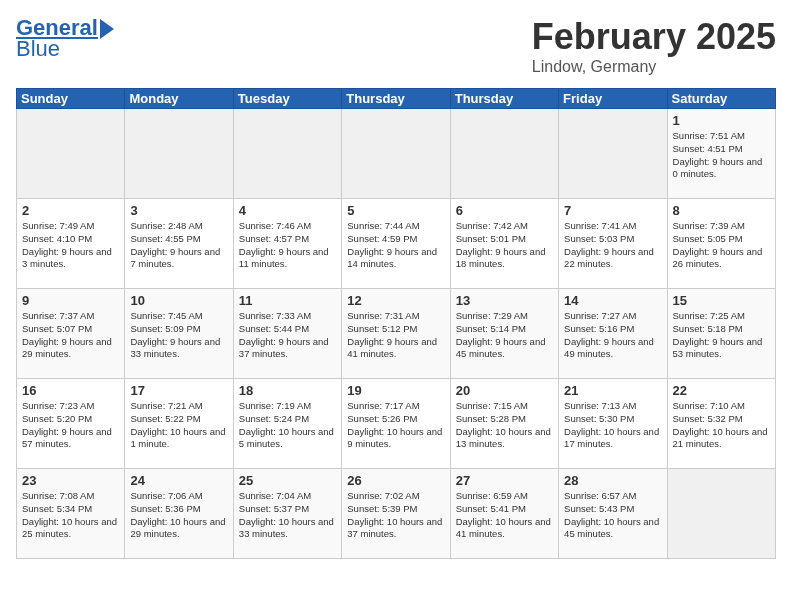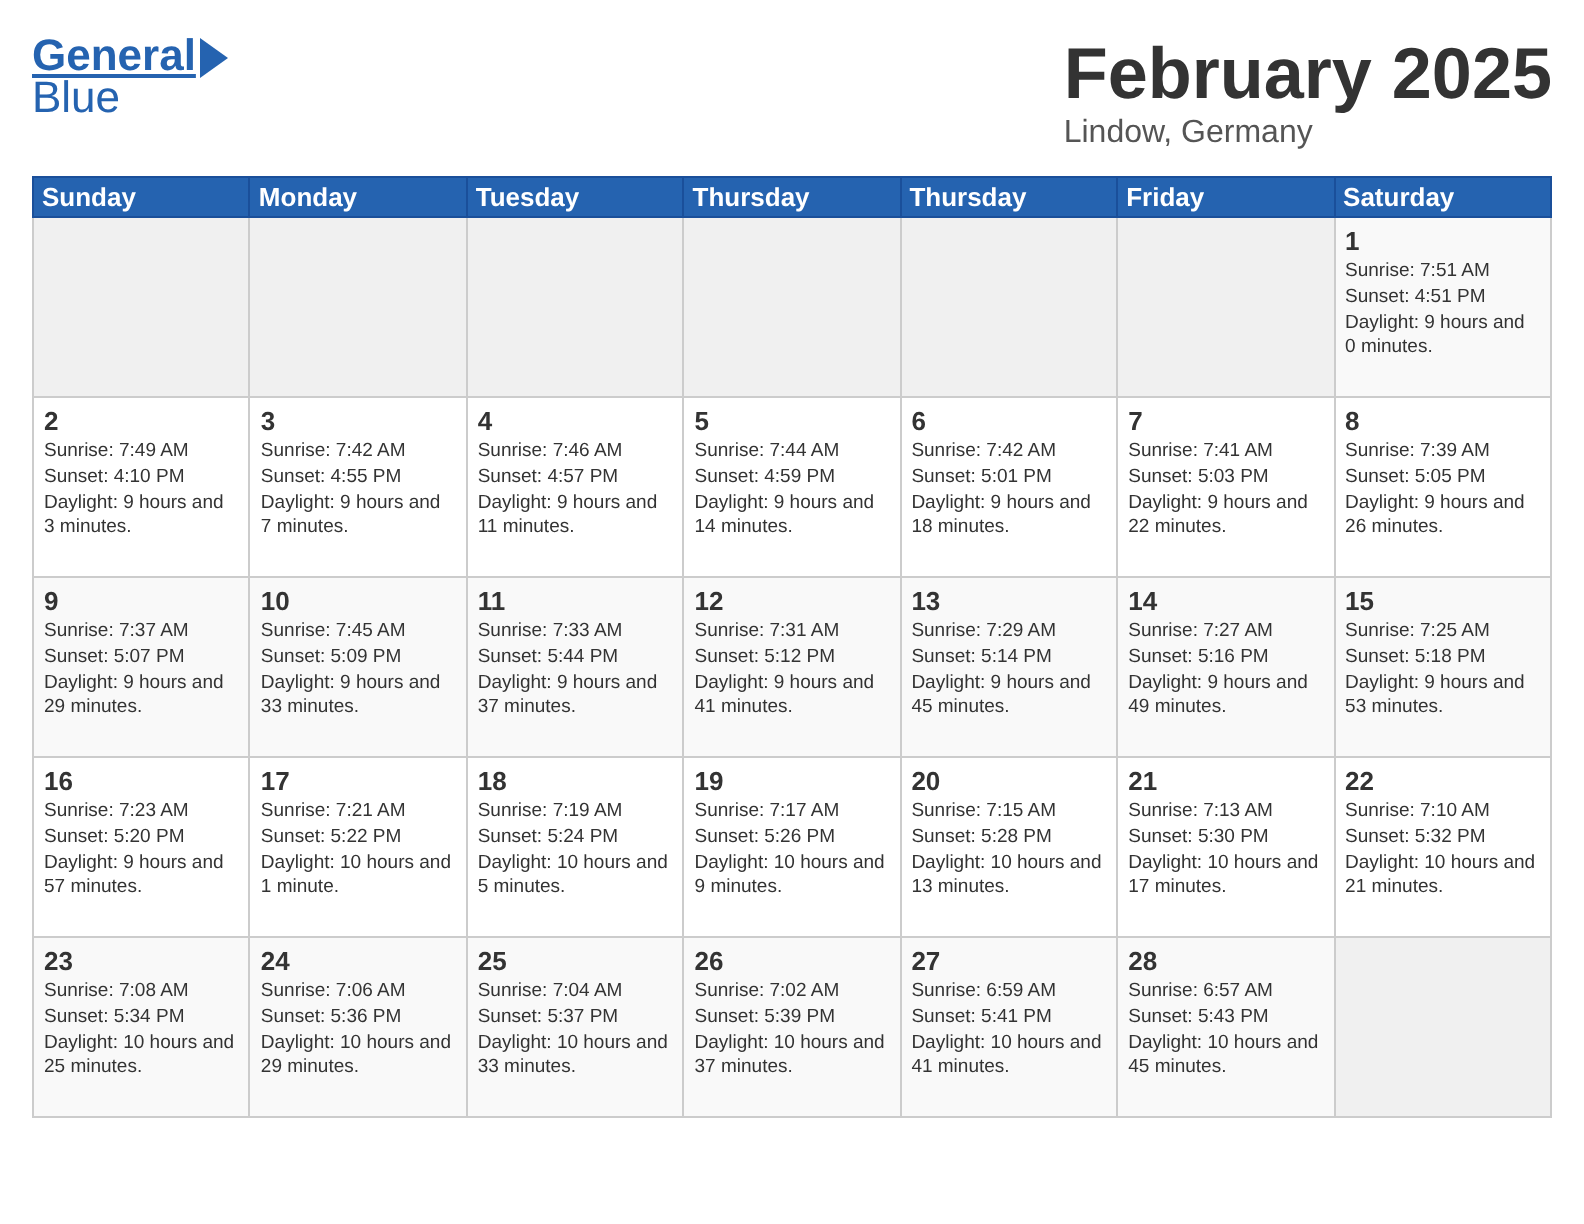--- a/index.html
+++ b/index.html
@@ -144,21 +144,21 @@
       </tr>
       <tr>
         <td>
           <span class="day-number">2</span>
           <div class="day-info">Sunrise: 7:49 AM
 Sunset: 4:10 PM
 Daylight: 9 hours and 3 minutes.</div>
         </td>
         <td>
           <span class="day-number">3</span>
-          <div class="day-info">Sunrise: 7:42 AM
+          <div class="day-info">Sunrise: 2:48 AM
 Sunset: 4:55 PM
 Daylight: 9 hours and 7 minutes.</div>
         </td>
         <td>
           <span class="day-number">4</span>
           <div class="day-info">Sunrise: 7:46 AM
 Sunset: 4:57 PM
 Daylight: 9 hours and 11 minutes.</div>
         </td>
         <td>

